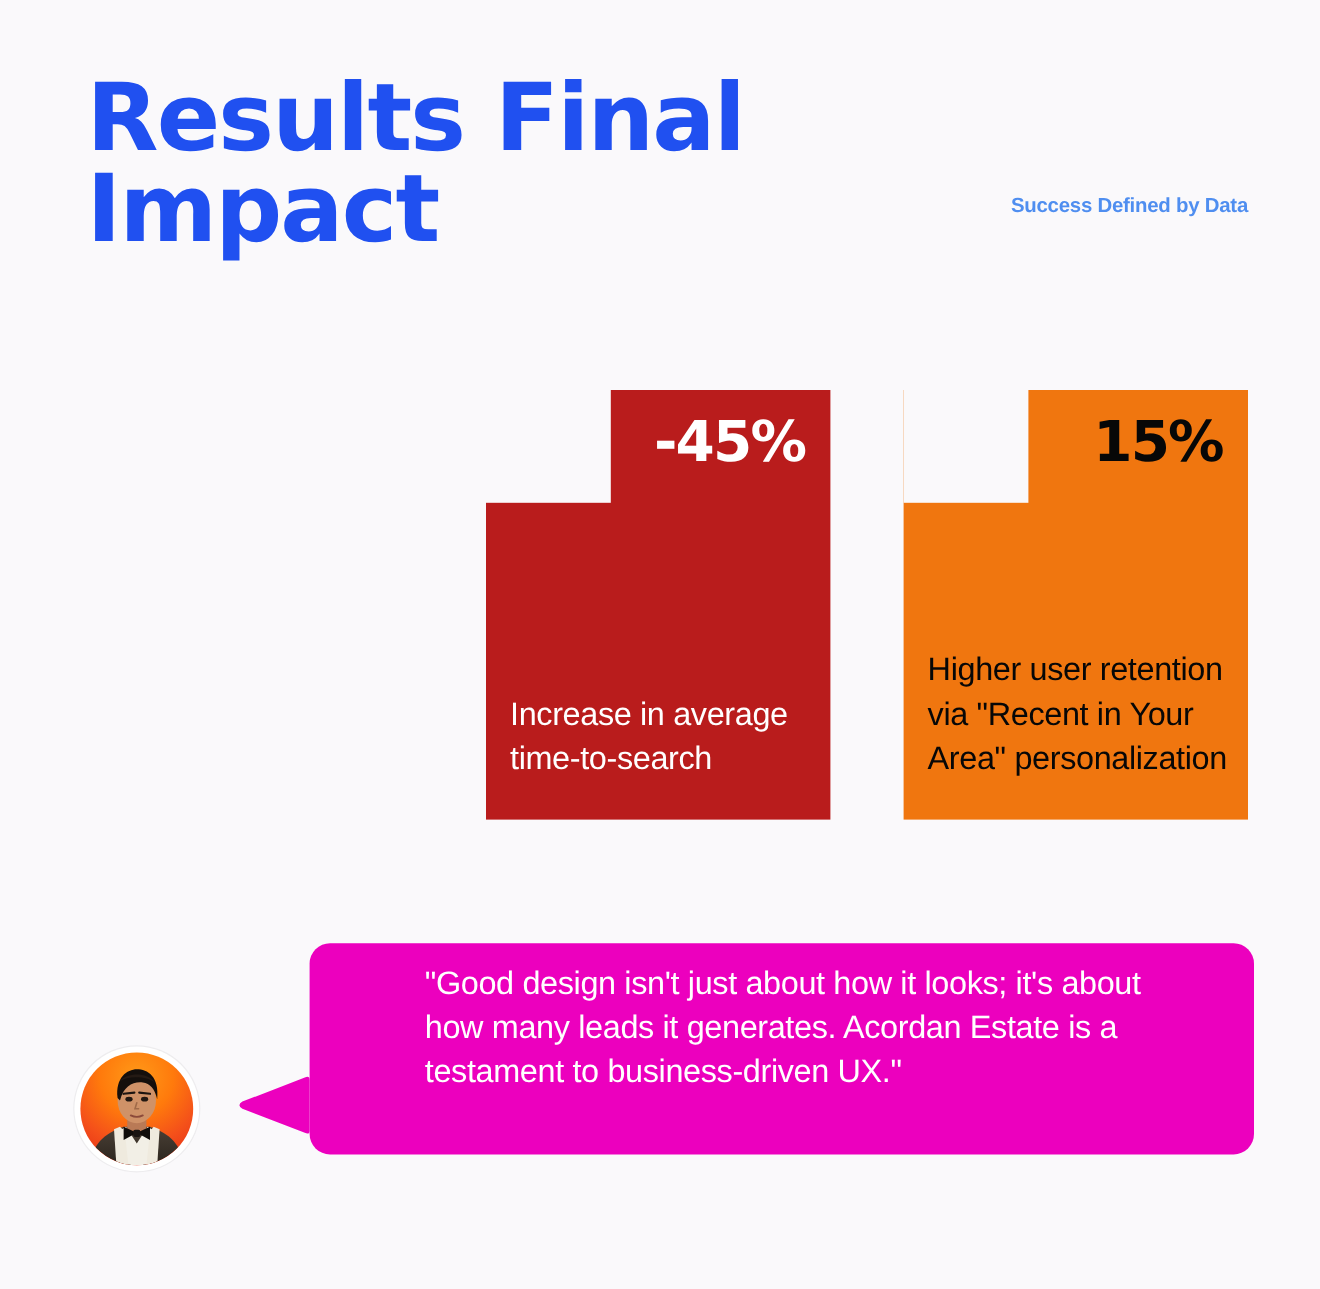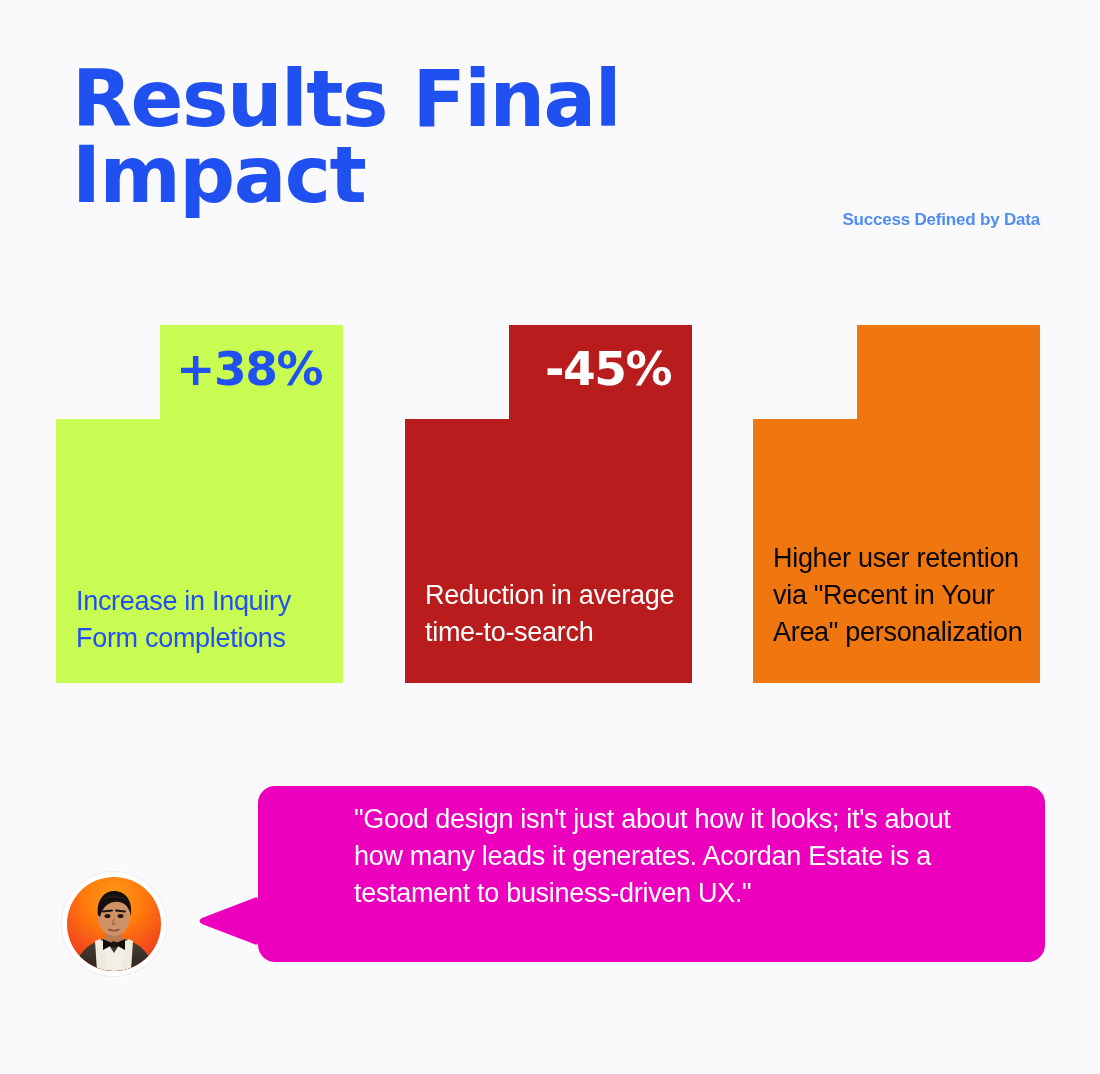--- a/index.html
+++ b/index.html
@@ -38,21 +38,20 @@
   }
   .tagline {
     position: absolute;
     right: 60px;
     top: 162px;
     font-size: 17px;
     font-weight: 700;
     letter-spacing: -0.2px;
     color: #4f8ef0;
     text-align: right;
-    margin-top: 48px;
   }
 
   
   .cards {
     position: absolute;
     left: 0;
     top: 325px;
     width: 1100px;
     height: 360px;
   }
@@ -174,34 +173,30 @@
 <body>
 
 <div class="header">
   <h1 class="title">Results  Final
 Impact</h1>
   <div class="tagline">Success Defined by Data</div>
 </div>
 
 <div class="cards">
 
-  <div class="card card-1">
-    <div class="card-notch"></div>
-    <div class="card-pct">+38%</div>
-    <div class="card-label">Increase in Inquiry Form completions</div>
-  </div>
 
   <div class="card card-2">
     <div class="card-notch"></div>
     <div class="card-pct">-45%</div>
-    <div class="card-label">Reduction in average time-to-search</div>
+    <div class="card-label">Increase in average time-to-search</div>
   </div>
 
   <div class="card card-3">
     <div class="card-notch"></div>
+    <div class="card-pct">15%</div>
     <div class="card-label">Higher user retention via "Recent in Your Area" personalization</div>
   </div>
 
 </div>
 
 <div class="quote-block">
 
   <div class="avatar">
     <div class="avatar-inner">
       <svg class="avatar-photo" viewBox="0 0 94 94">

